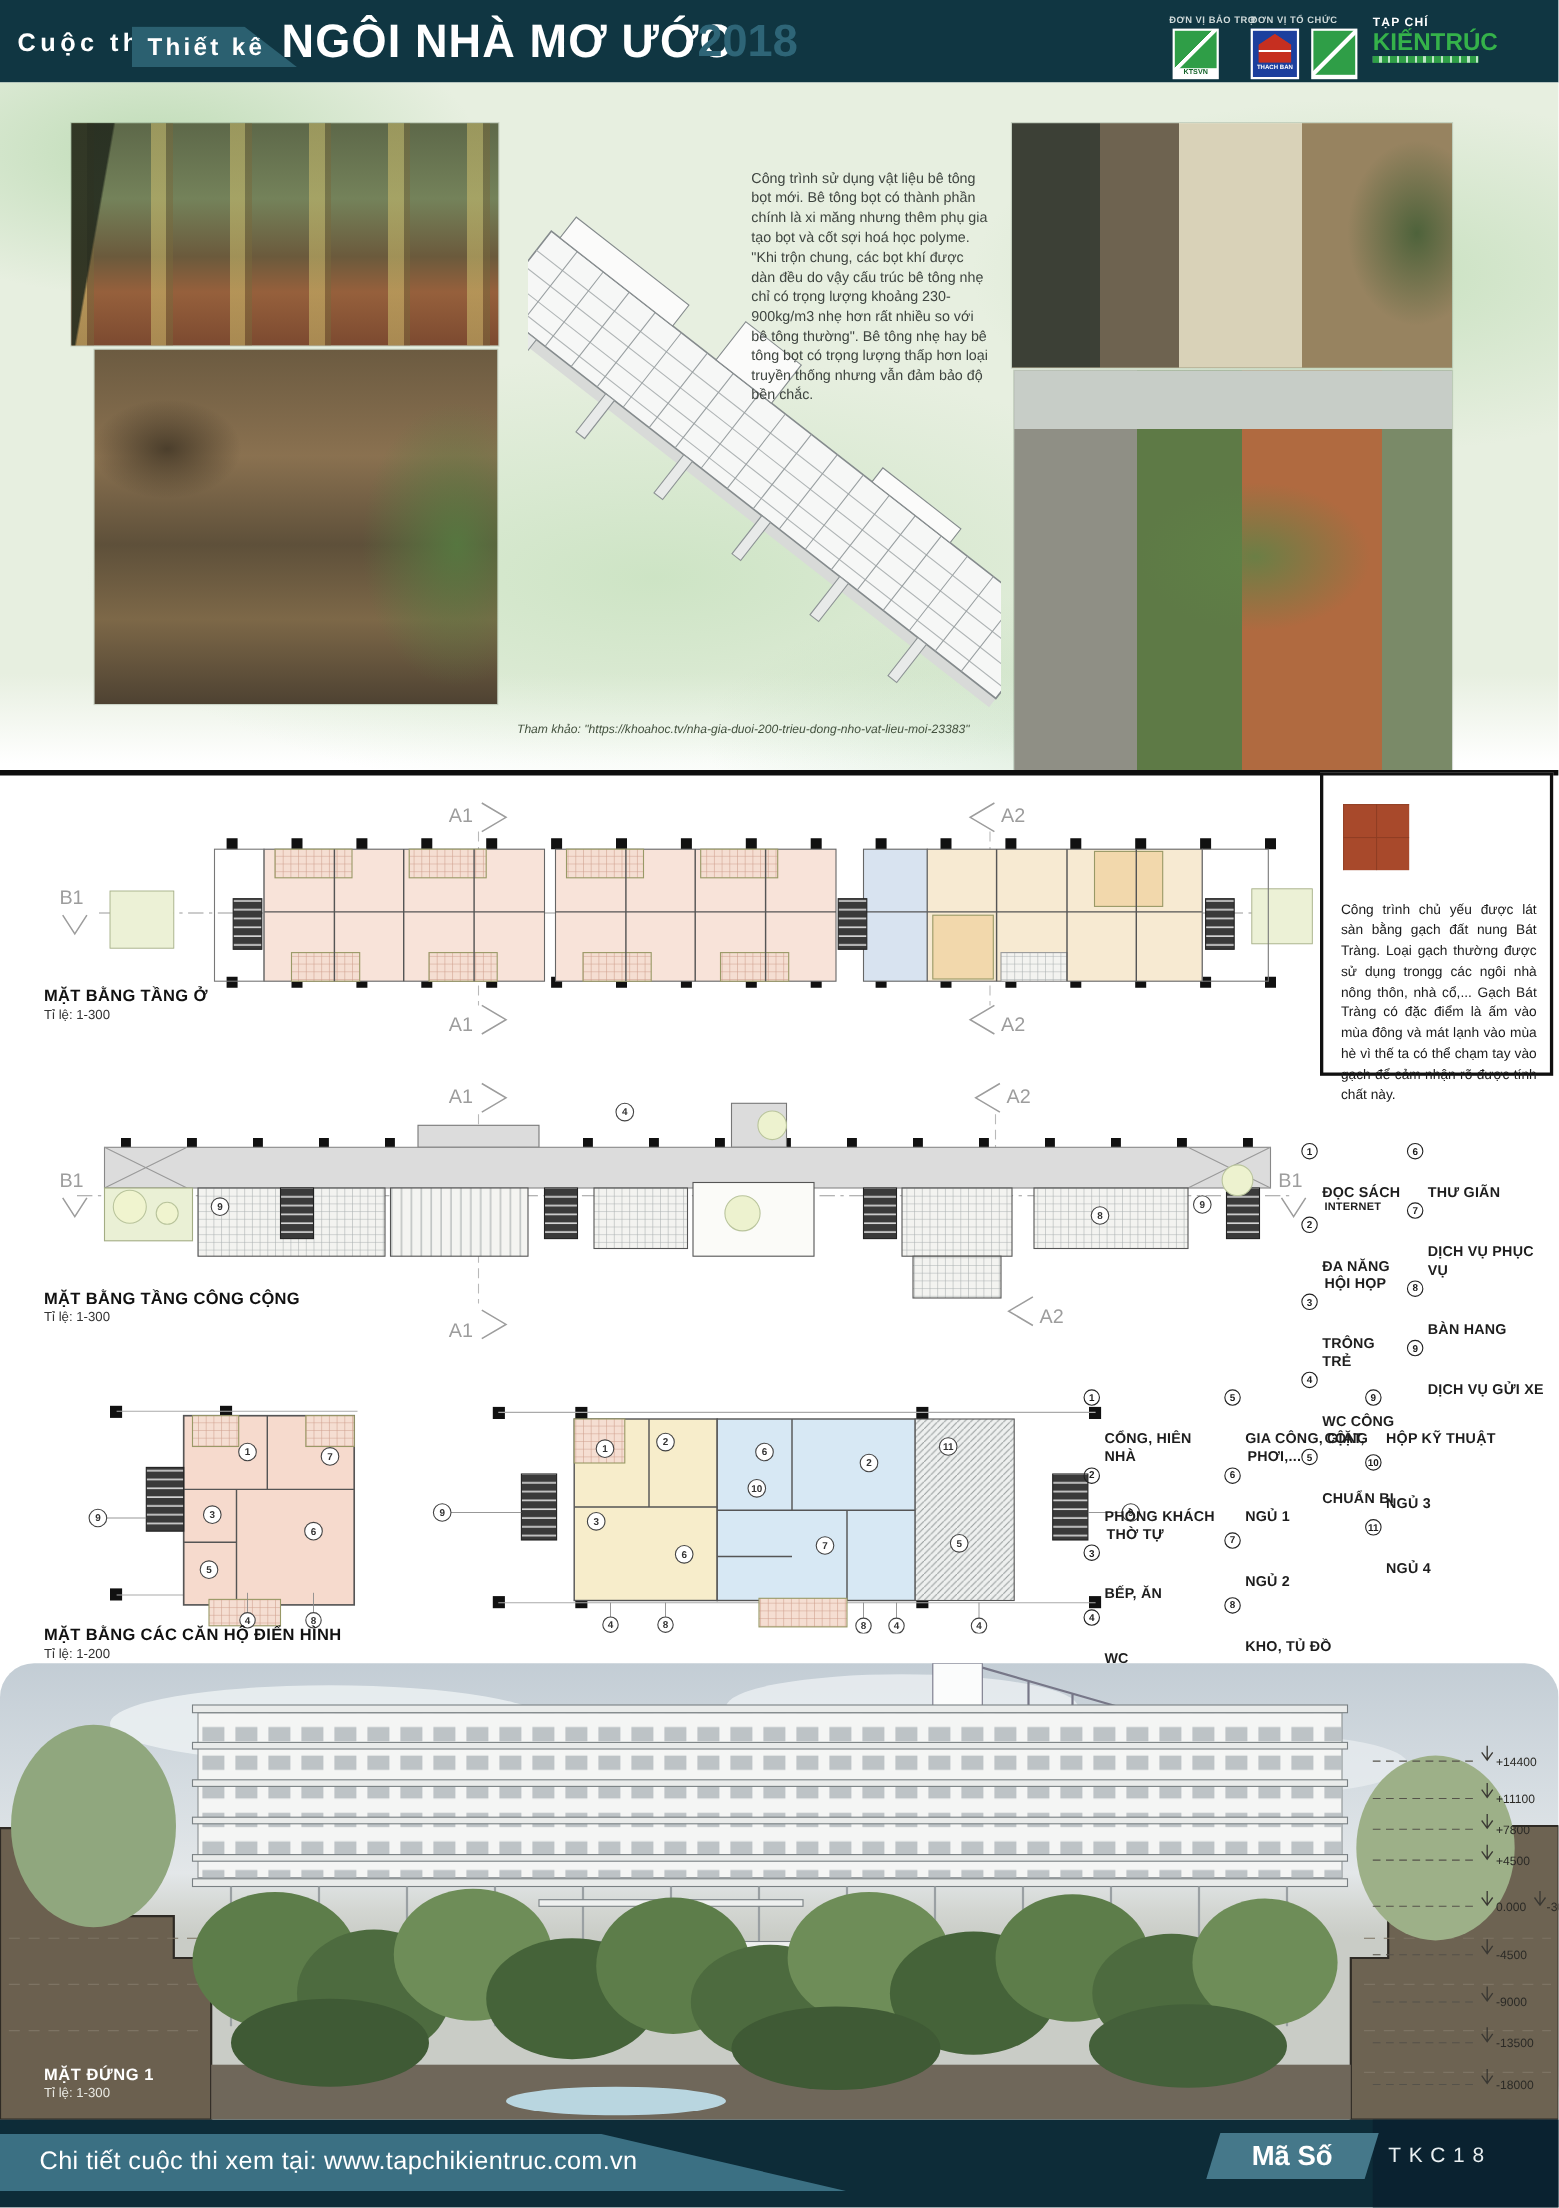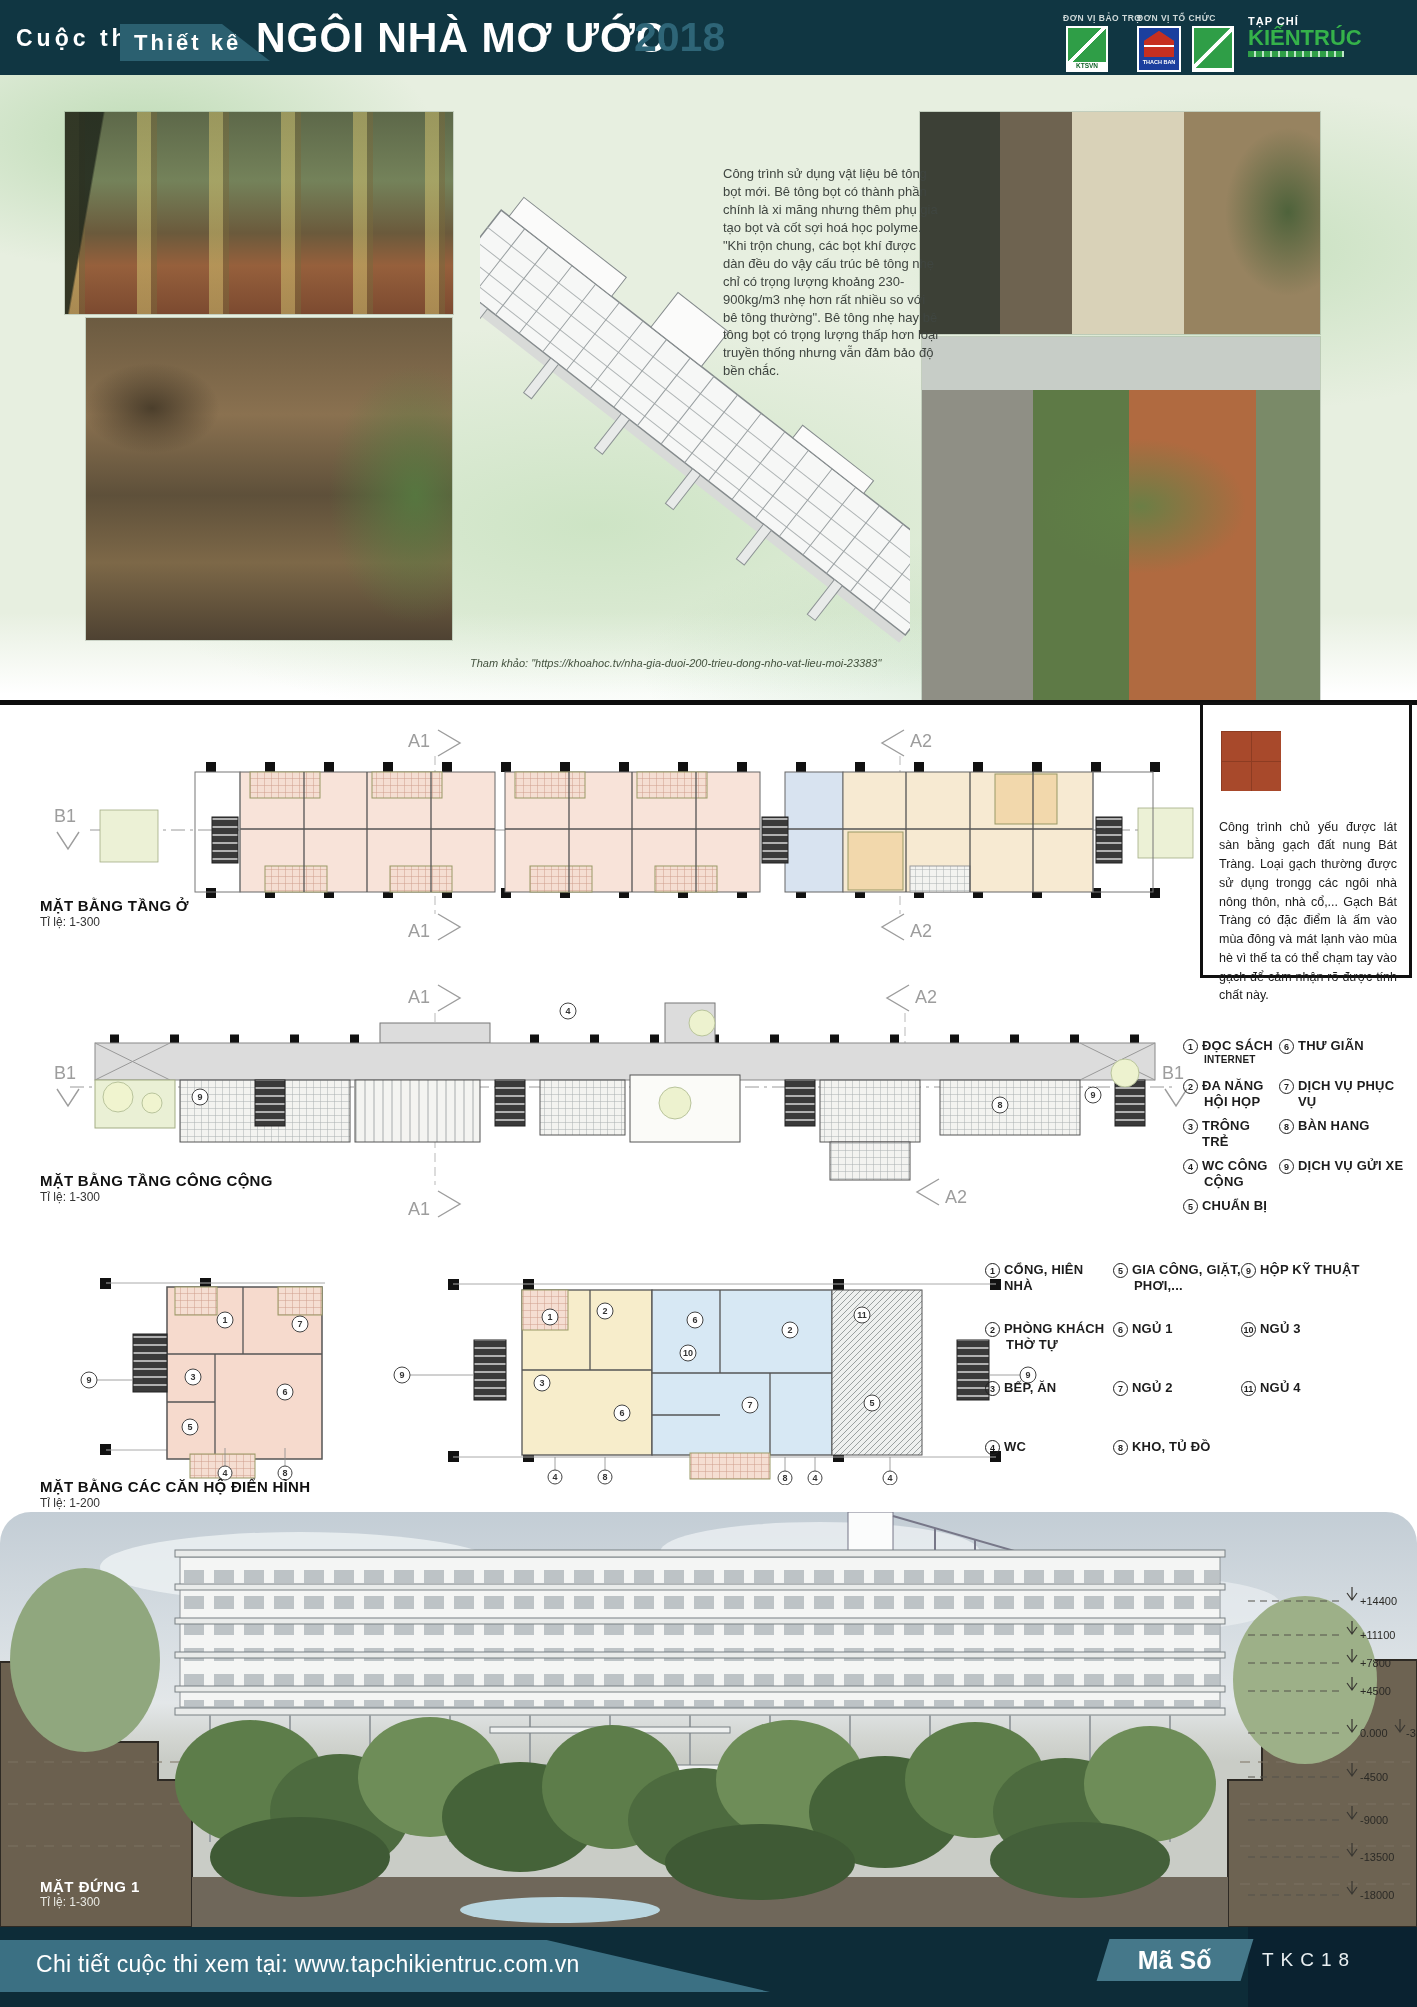--- a/index.html
+++ b/index.html
@@ -52,21 +52,21 @@
   .ph-terrace{left:920px;top:37px;width:400px;height:222px;background:
       radial-gradient(ellipse 90px 120px at 92% 45%,rgba(70,95,55,.9),transparent 70%),
       linear-gradient(90deg,#3c4036 0 20%,#6e6350 20% 38%,#d9d2b8 38% 66%,#978360 66% 100%),
       linear-gradient(180deg,transparent 62%,#8a6a44 63%);}
   .ph-rooftop{left:922px;top:262px;width:398px;height:376px;background:
       linear-gradient(180deg,#c7cdc7 0 14%,transparent 14%),
       radial-gradient(ellipse 140px 90px at 55% 45%,rgba(95,130,70,.85),transparent 75%),
       linear-gradient(90deg,#8f8f85 0 28%,#5e7a46 28% 52%,#b06a40 52% 84%,#7a8a68 84% 100%);}
   .axon{position:absolute;left:480px;top:110px;width:430px;height:480px;}
   .para{position:absolute;color:#3f4540;font-size:13px;line-height:1.38;text-align:left;}
-  .para-concrete{left:683px;top:77px;width:218px;margin-left:40px;}
+  .para-concrete{left:683px;top:65px;width:218px;}
   .para-foundation{left:470px;top:468px;width:244px;}
   .para-ref{left:470px;top:570px;width:470px;font-size:11px;font-style:italic;color:#44523f;}
 
   
   .plans{position:absolute;left:0;top:700px;width:1417px;height:812px;background:#fff;}
   .sep{position:absolute;left:0;top:0;width:1417px;height:5px;background:#0d0d0d;}
   .note-box{position:absolute;left:1200px;top:2px;width:212px;height:276px;border:3px solid #101010;
             background:#fff;box-sizing:border-box;}
   .tile{position:absolute;left:18px;top:26px;width:60px;height:60px;background:#a8492b;
         background-image:linear-gradient(#8d3c22 1px,transparent 1px),linear-gradient(90deg,#8d3c22 1px,transparent 1px);
@@ -76,21 +76,21 @@
   .plan-svg{position:absolute;}
   .plan-label{position:absolute;color:#111;}
   .plan-label .t{font-size:15px;font-weight:bold;letter-spacing:.3px;}
   .plan-label .s{font-size:12px;color:#333;margin-top:1px;}
   .legend{position:absolute;color:#1d1d1d;}
   .lg-col{display:flex;flex-direction:column;}
   .lg-item{display:flex;align-items:flex-start;}
   .lg-circ{flex:0 0 15px;width:15px;height:15px;border:1.3px solid #222;border-radius:50%;
            font-size:9px;font-weight:bold;display:flex;align-items:center;justify-content:center;
            margin-right:4px;margin-top:1px;box-sizing:border-box;}
-  .lg-txt{font-size:13px;font-weight:bold;line-height:1.25;letter-spacing:.2px;}
+  .lg-txt{font-size:13px;font-weight:bold;line-height:1.25;letter-spacing:.2px;margin-top:38px;}
   .lg-sub{display:block;padding-left:2px;font-weight:bold;}
   .legend-public{left:1183px;top:338px;width:232px;display:flex;}
   .legend-public .lg-col:first-child{width:96px;}
   .legend-public .lg-col:last-child{width:136px;}
   .legend-public .lg-item{min-height:40px;}
   .legend-apt{left:985px;top:562px;width:430px;display:flex;}
   .legend-apt .lg-col{width:128px;}
   .legend-apt .lg-col.c3{width:150px;}
   .legend-apt .lg-item{min-height:59px;}
 

